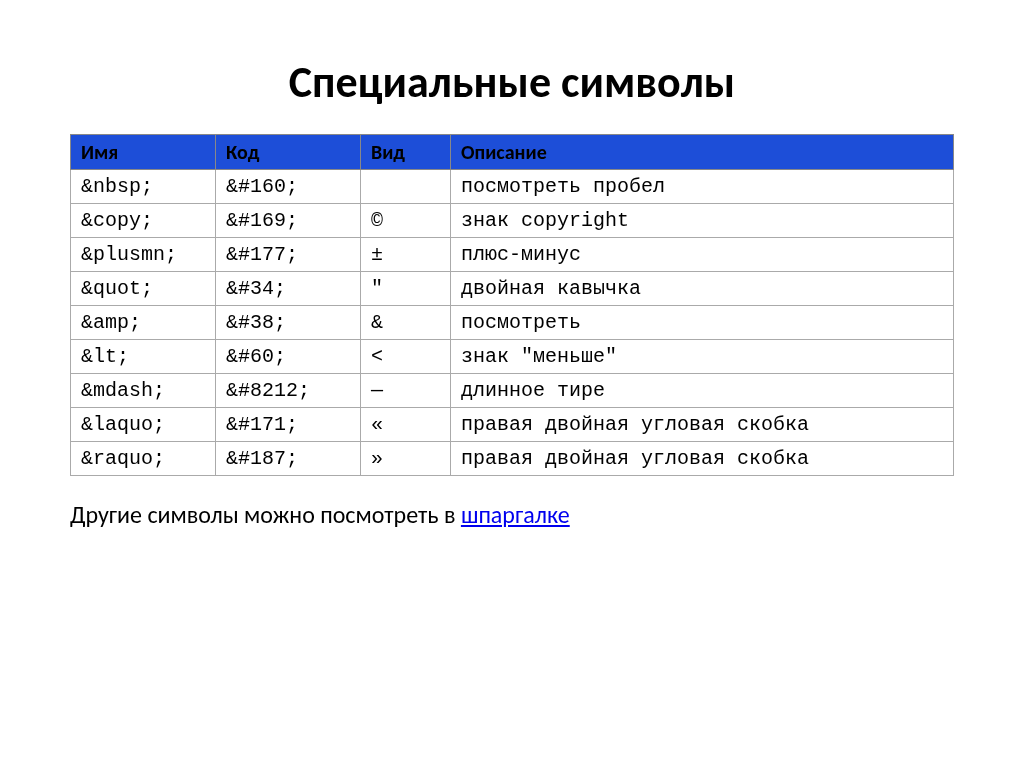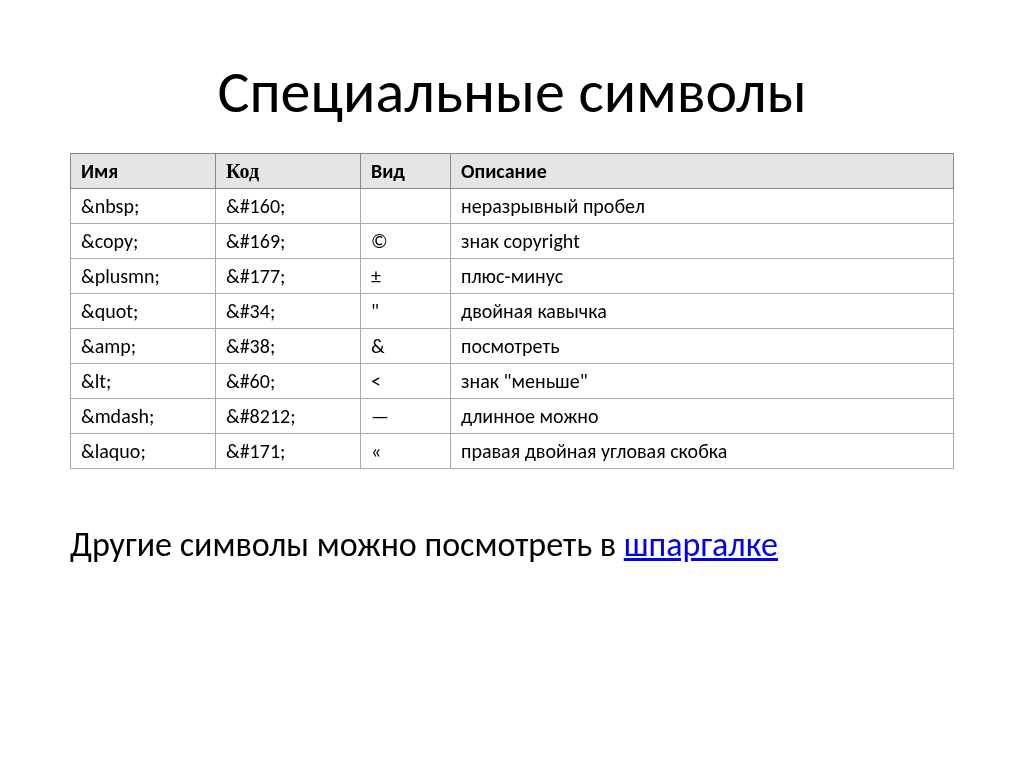--- a/index.html
+++ b/index.html
@@ -9,50 +9,51 @@
     }
     body {
       width: 1024px;
       height: 767px;
       background: #fff;
       font-family: Calibri, Arial, sans-serif;
       padding: 30px 70px;
       color: #000;
     }
     h1 {
-      font-size: 60px;
-      font-weight: normal;
+      font-size: 44px;
+      font-weight: bold;
       text-align: center;
       margin-bottom: 25px;
       margin-top: 25px;
     }
     table {
       width: 100%;
       border-collapse: collapse;
       font-size: 20px;
     }
     th {
-      background: #e5e5e5;
+      background: #1d4ed8;
       text-align: left;
       padding: 5px 10px;
       border: 1px solid #888;
       font-weight: bold;
     }
     td {
       padding: 5px 10px;
       border: 1px solid #aaa;
       vertical-align: middle;
+      font-family: Liberation Mono, monospace;
     }
     .col-name { width: 145px; }
-    .col-code { width: 145px; font-family: Liberation Serif, serif; }
+    .col-code { width: 145px; }
     .col-view { width: 90px; }
     .col-desc { width: auto; }
     .footer-text {
-      font-size: 34px;
-      margin-top: 55px;
+      font-size: 24px;
+      margin-top: 24px;
     }
     .footer-text a {
       color: #0000ee;
       text-decoration: underline;
     }
   </style>
 </head>
 <body>
 
 <h1>Специальные символы</h1>
@@ -64,21 +65,21 @@
       <th class="col-code">Код</th>
       <th class="col-view">Вид</th>
       <th class="col-desc">Описание</th>
     </tr>
   </thead>
   <tbody id="table-body">
   <tr>
         <td>&amp;nbsp;</td>
         <td>&amp;#160;</td>
         <td> </td>
-        <td>неразрывный пробел</td>
+        <td>посмотреть пробел</td>
       </tr>
       <tr>
         <td>&amp;copy;</td>
         <td>&amp;#169;</td>
         <td>©</td>
         <td>знак copyright</td>
       </tr>
       <tr>
         <td>&amp;plusmn;</td>
         <td>&amp;#177;</td>
@@ -100,26 +101,32 @@
       <tr>
         <td>&amp;lt;</td>
         <td>&amp;#60;</td>
         <td>&lt;</td>
         <td>знак "меньше"</td>
       </tr>
       <tr>
         <td>&amp;mdash;</td>
         <td>&amp;#8212;</td>
         <td>—</td>
-        <td>длинное можно</td>
+        <td>длинное тире</td>
       </tr>
       <tr>
         <td>&amp;laquo;</td>
         <td>&amp;#171;</td>
         <td>«</td>
+        <td>правая двойная угловая скобка</td>
+      </tr>
+      <tr>
+        <td>&amp;raquo;</td>
+        <td>&amp;#187;</td>
+        <td>»</td>
         <td>правая двойная угловая скобка</td>
       </tr>
     </tbody>
 </table>
 
 <p class="footer-text">
   <span>Другие символы можно посмотреть в </span><a href="#">шпаргалке</a>
 </p>
 
 </body></html>

